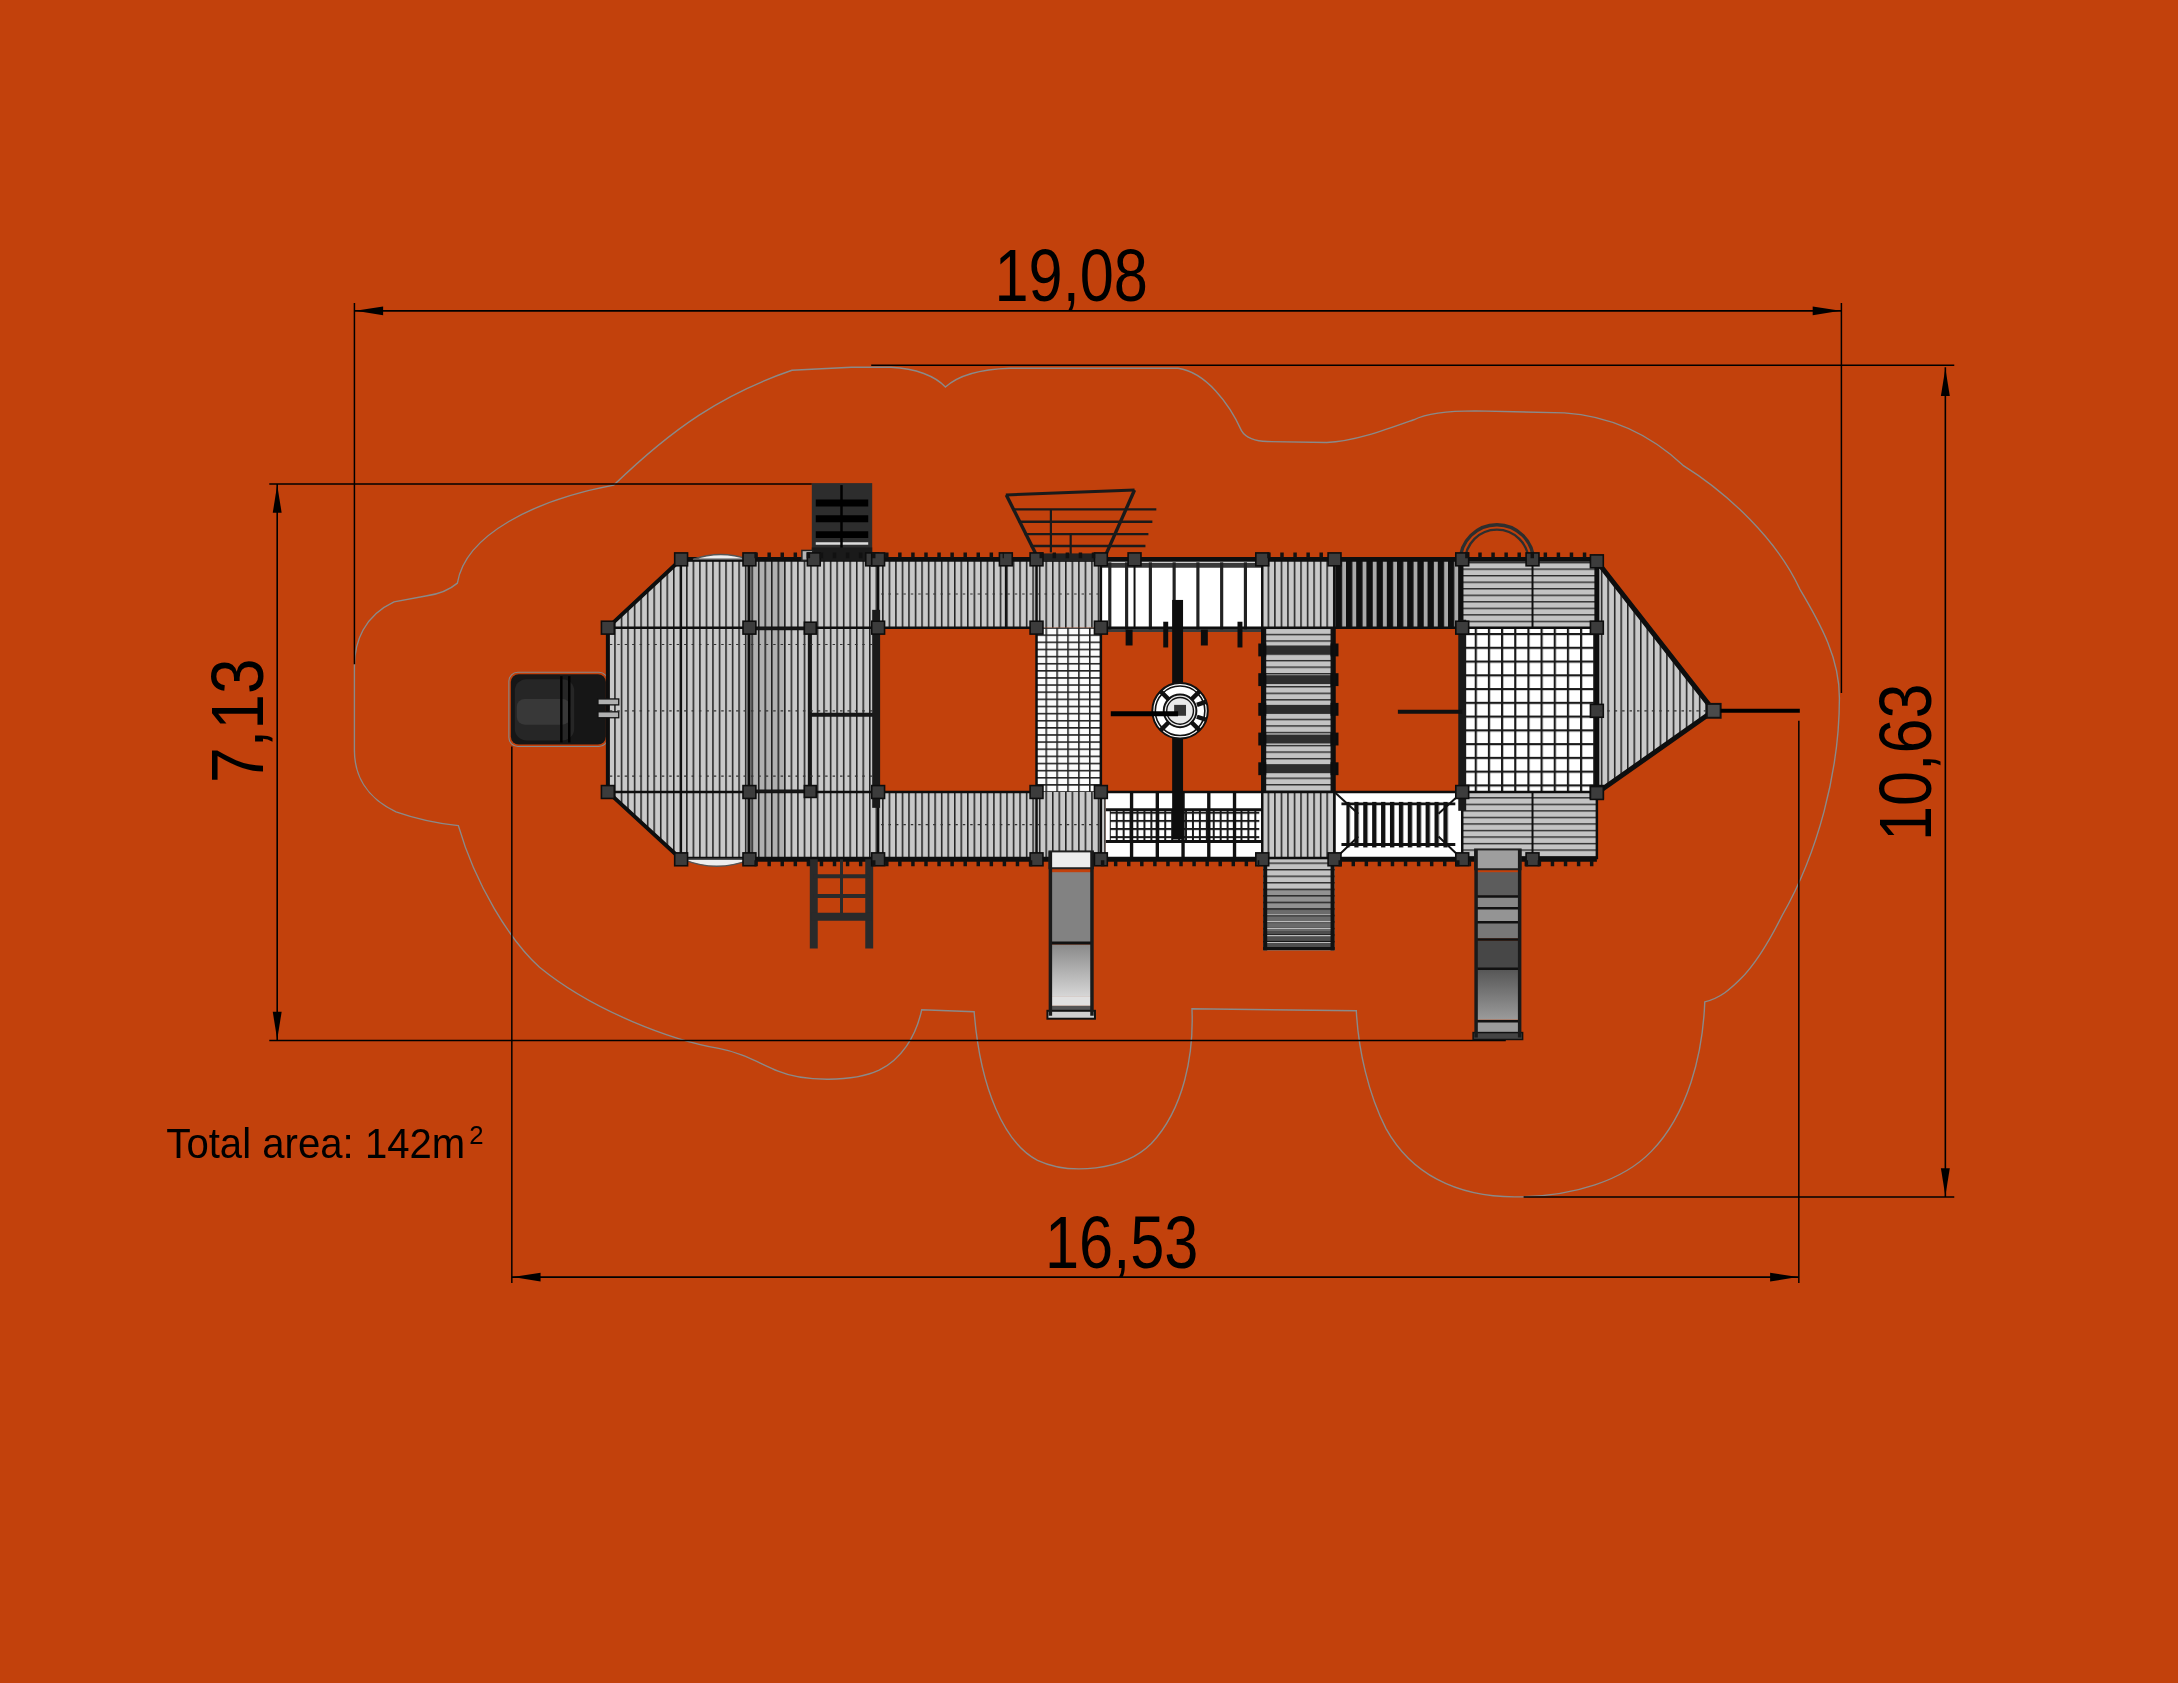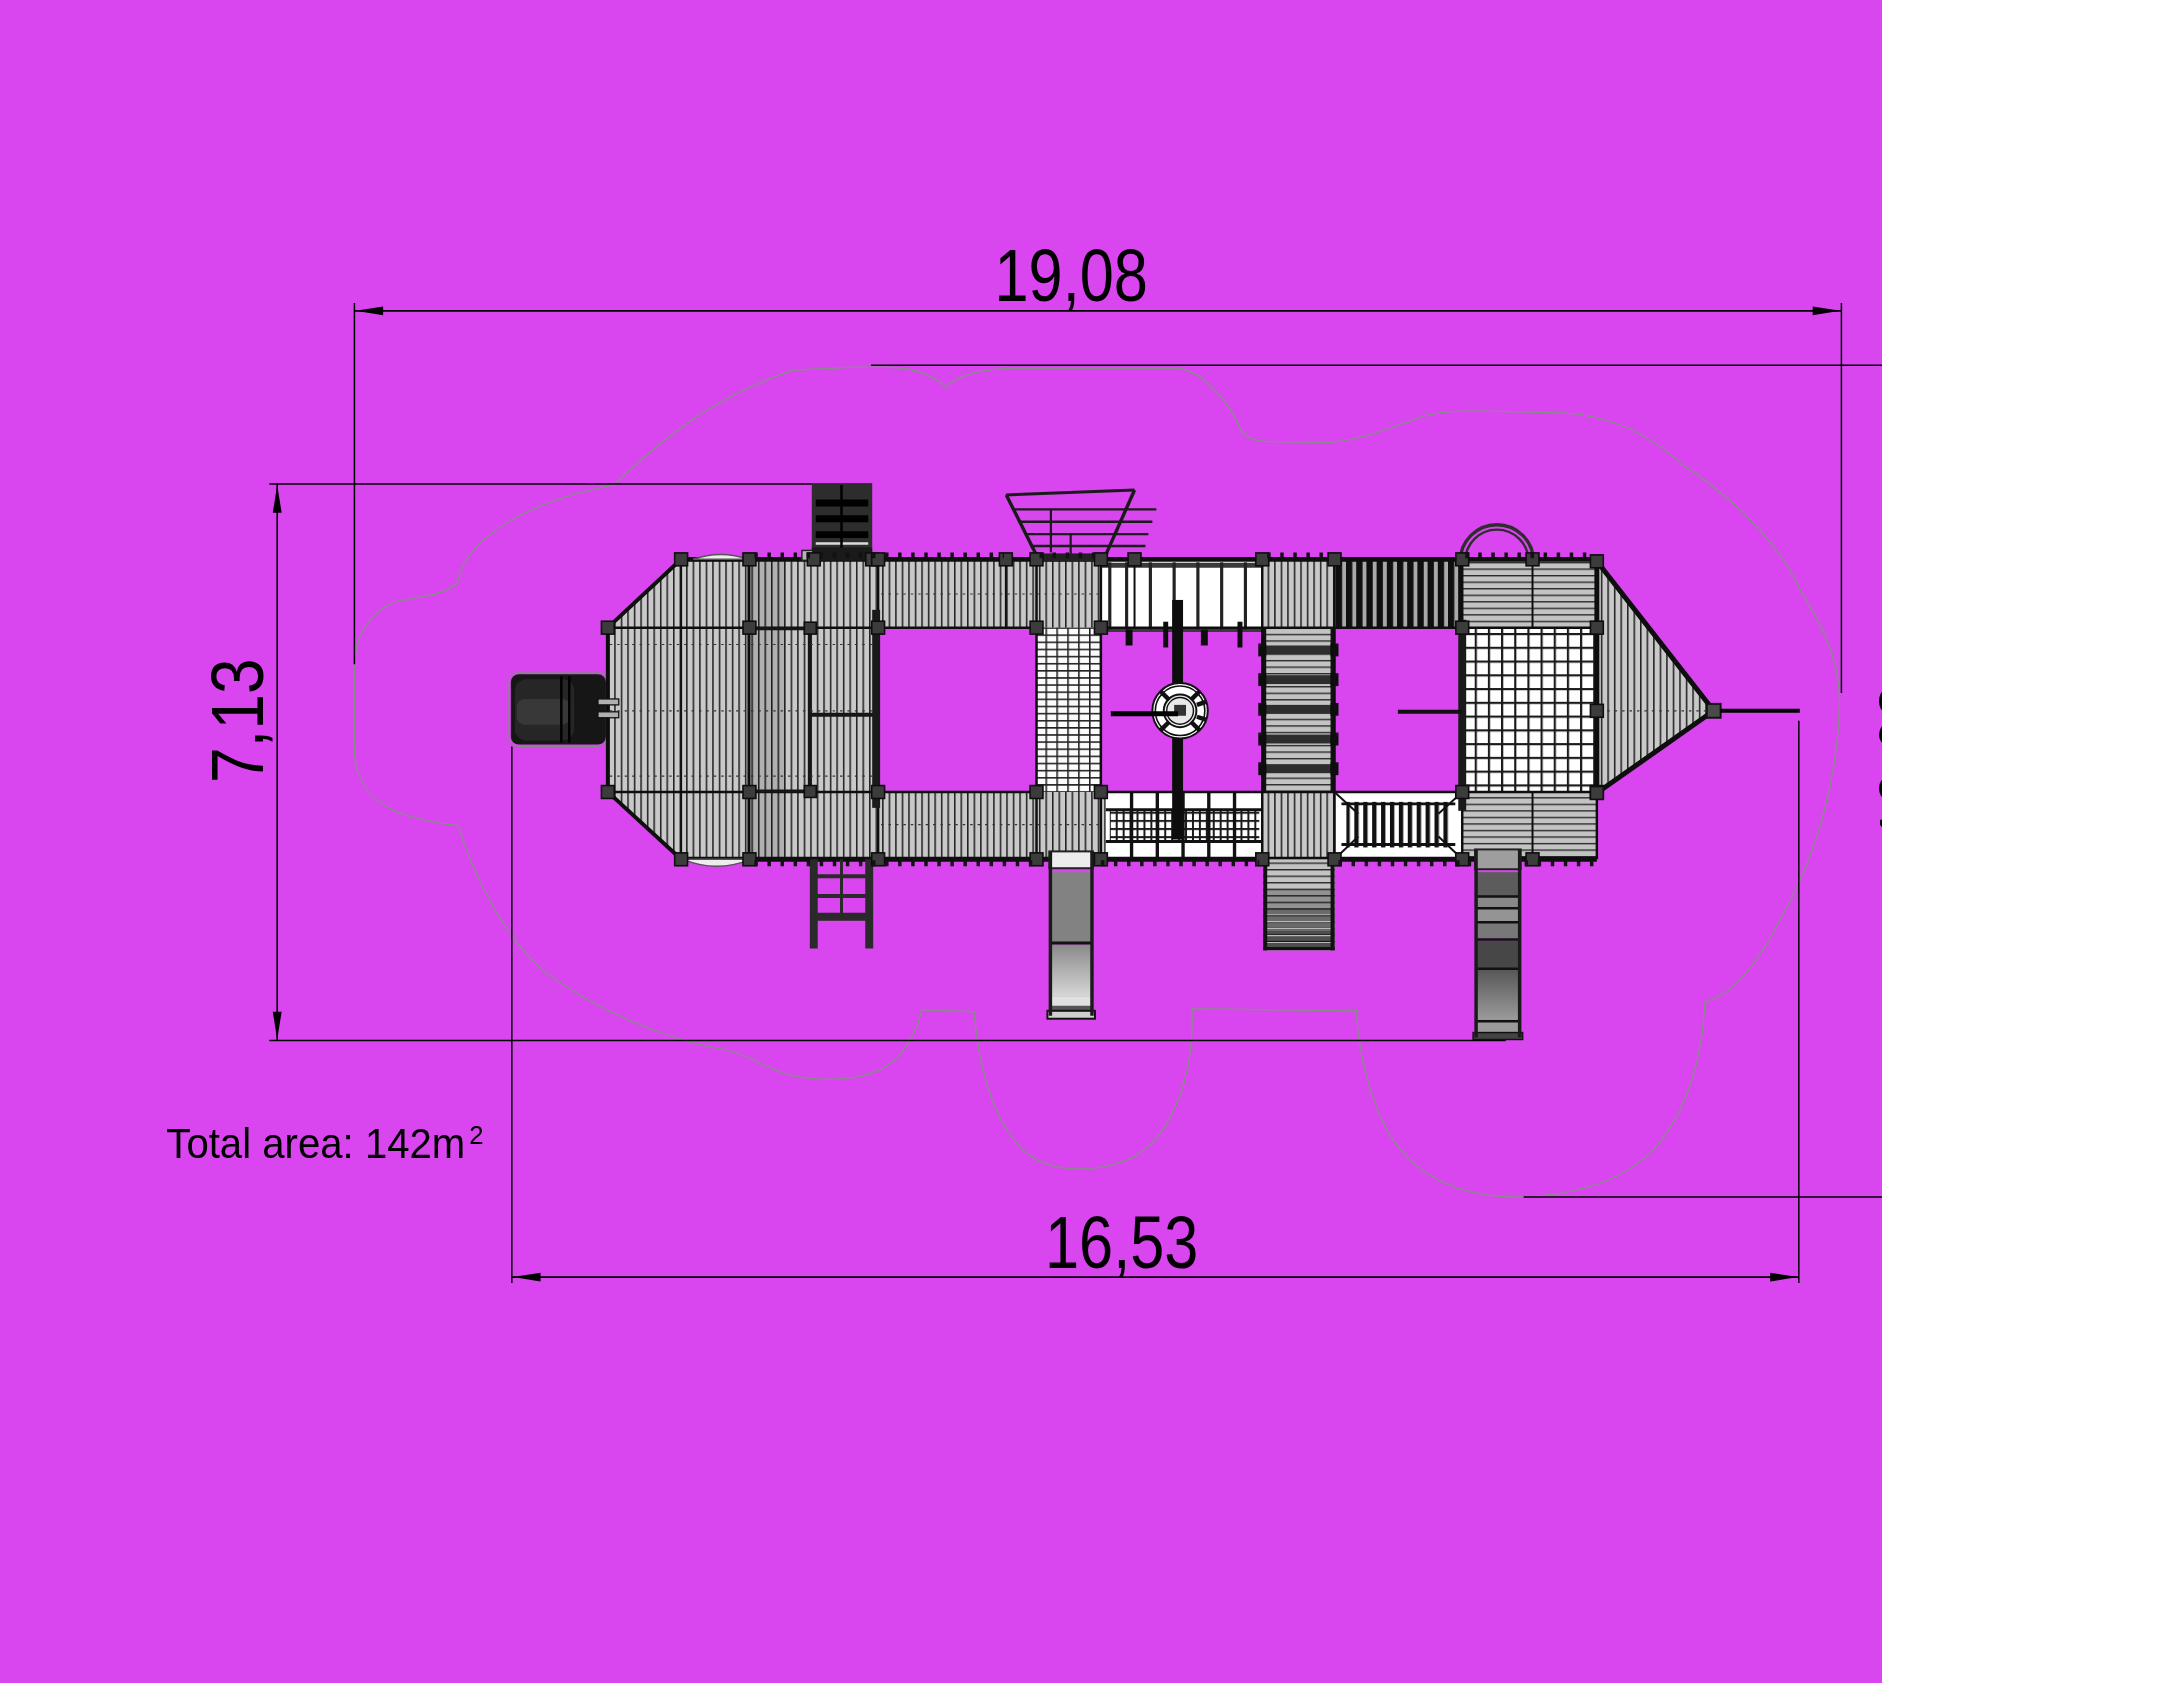--- a/index.html
+++ b/index.html
@@ -1,16 +1,16 @@
 <!DOCTYPE html>
 <html><head>
 <meta charset="utf-8">
 <style>
   html,body{margin:0;padding:0;background:#ffffff;}
-  #page{position:relative;width:1882px;height:1683px;background:#d946ef;overflow:hidden;
+  #page{position:relative;width:2178px;height:1683px;background:#c2410c;overflow:hidden;
         font-family:"Liberation Sans", sans-serif;}
   svg{position:absolute;left:0;top:0;}
   text{font-family:"Liberation Sans", sans-serif;fill:#000;}
 </style>
 </head>
 <body>
 <div id="page">
 <svg width="2178" height="1683" viewBox="0 0 2200 1700">
 <defs>
   <pattern id="vplank" width="6.6" height="20" patternUnits="userSpaceOnUse">

